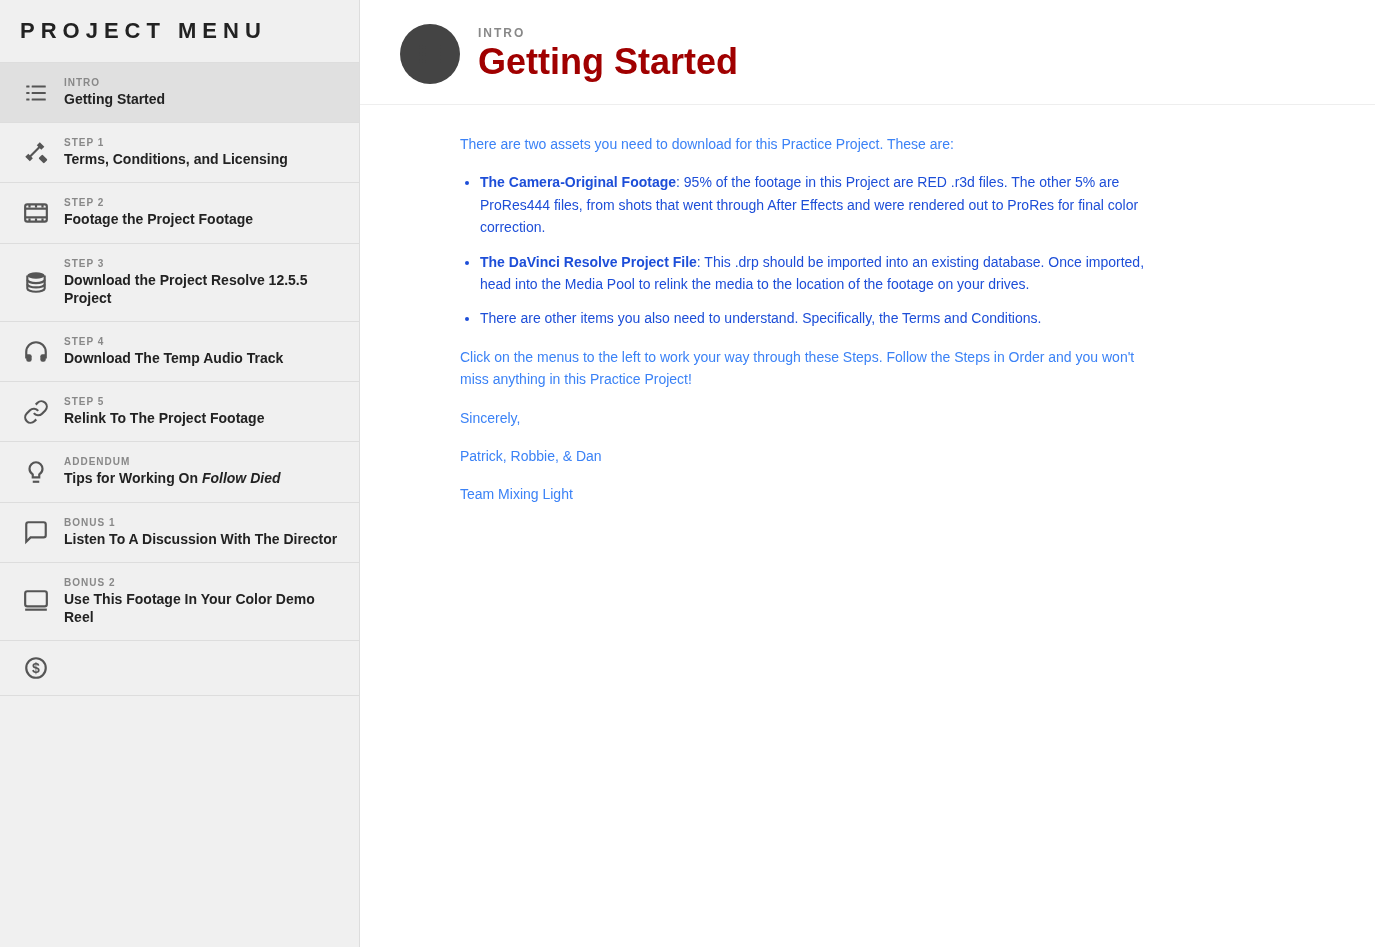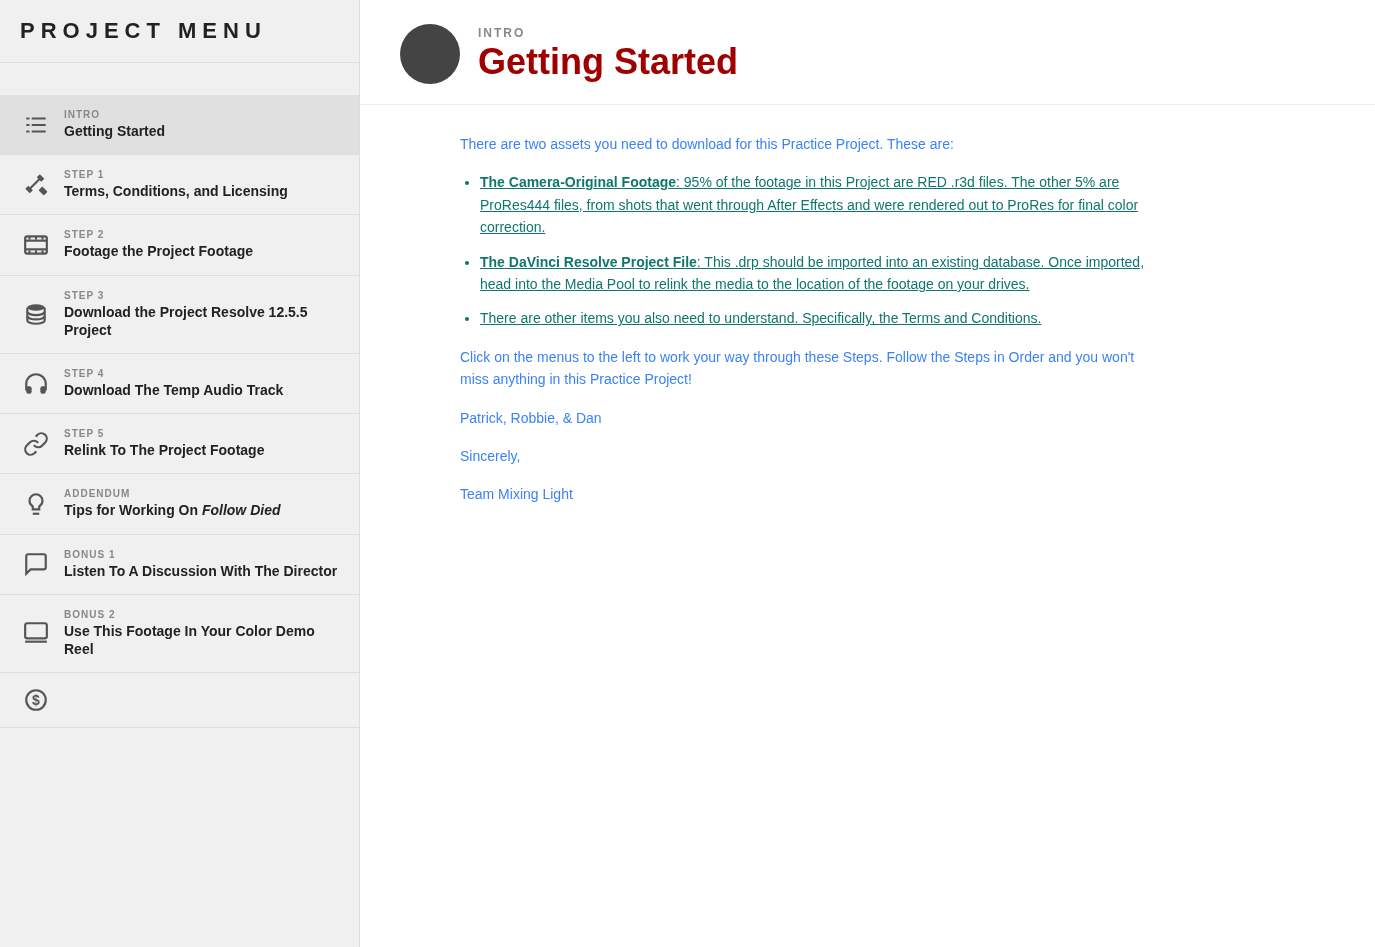--- a/index.html
+++ b/index.html
@@ -16,21 +16,20 @@
 
     
     #sidebar {
       width: 360px;
       min-width: 360px;
       background: #f0f0f0;
       border-right: 1px solid #ddd;
       display: flex;
       flex-direction: column;
       overflow-y: auto;
-      gap: 32px;
     }
 
     #sidebar-title {
       padding: 18px 20px 18px 20px;
       font-size: 22px;
       font-weight: 900;
       letter-spacing: 6px;
       color: #222;
       text-transform: uppercase;
       border-bottom: 1px solid #ddd;
@@ -150,22 +149,21 @@
     }
 
     #content-body ul {
       margin: 0 0 16px 20px;
       line-height: 1.6;
     }
 
     #content-body ul li {
       margin-bottom: 12px;
       font-size: 14px;
-      color: #0f766e;
-      text-decoration: underline;
+      color: #1d4ed8;
     }
 
     .bold-term {
       font-weight: 700;
     }
 
     .signature {
       margin-top: 8px;
       font-size: 14px;
       color: #333;
@@ -337,17 +335,17 @@
   </div>
 
   <div id="content-body">
     <p>There are two assets you need to download for this Practice Project. These are:</p>
     <ul>
       <li><span class="bold-term">The Camera-Original Footage</span><span>: 95% of the footage in this Project are RED .r3d files. The other 5% are ProRes444 files, from shots that went through After Effects and were rendered out to ProRes for final color correction.</span></li>
       <li><span class="bold-term">The DaVinci Resolve Project File</span><span>: This .drp should be imported into an existing database. Once imported, head into the Media Pool to relink the media to the location of the footage on your drives.</span></li>
       <li><span>There are other items you also need to understand. Specifically, the Terms and Conditions.</span></li>
     </ul>
     <p>Click on the menus to the left to work your way through these Steps. Follow the Steps in Order and you won't miss anything in this Practice Project!</p>
+    <p class="signature">Sincerely,</p>
     <p class="signature">Patrick, Robbie, &amp; Dan</p>
-    <p class="signature">Sincerely,</p>
     <p class="signature">Team Mixing Light</p>
   </div>
 </div>
 
 </body></html>

